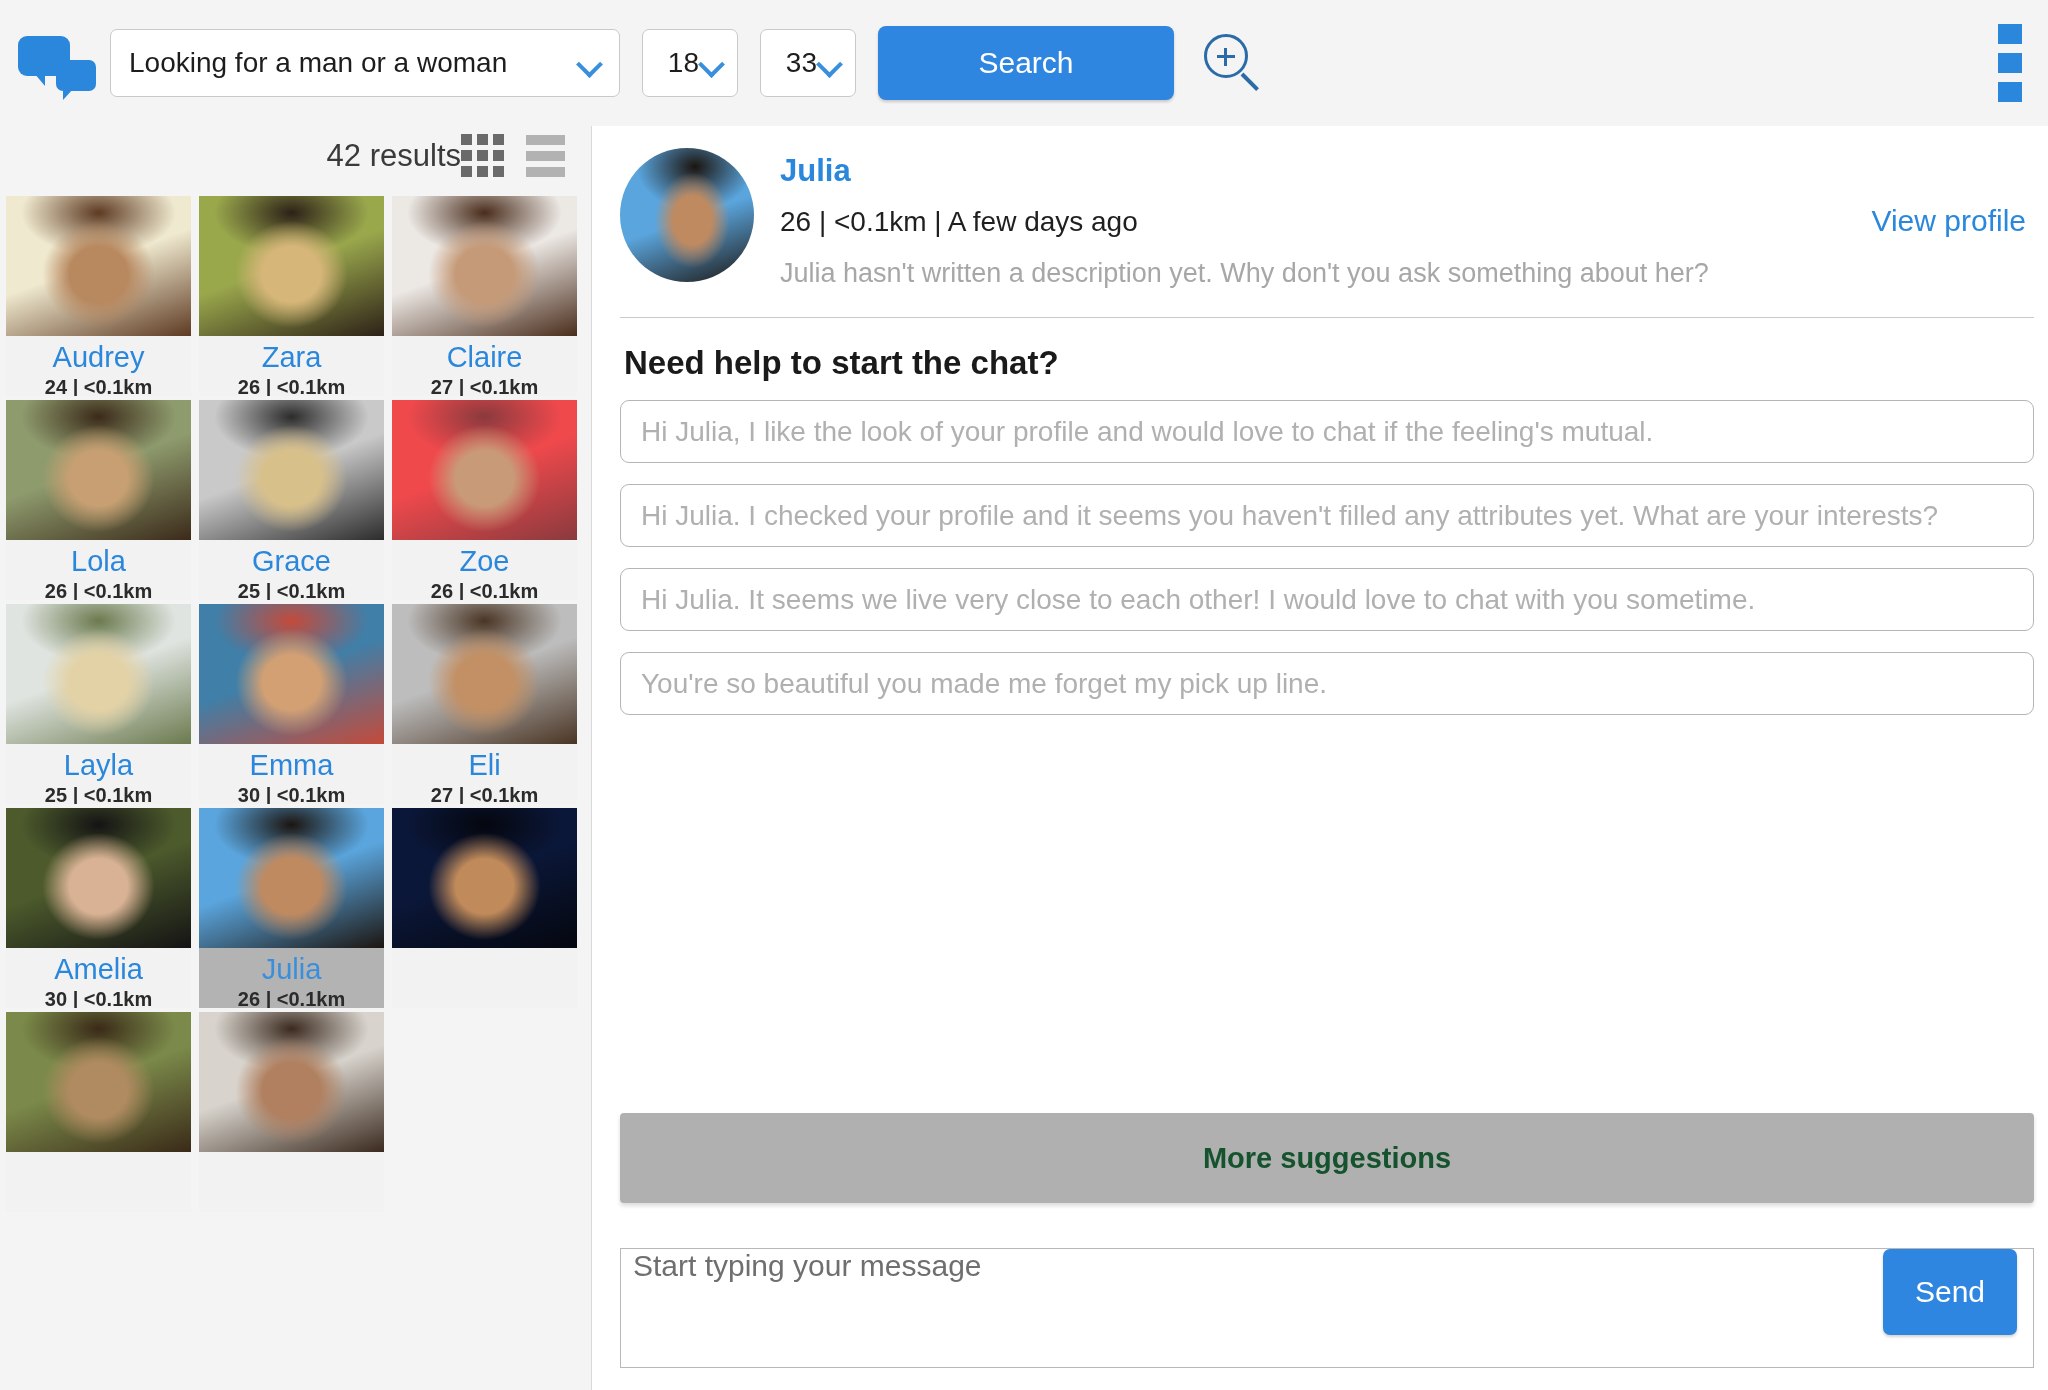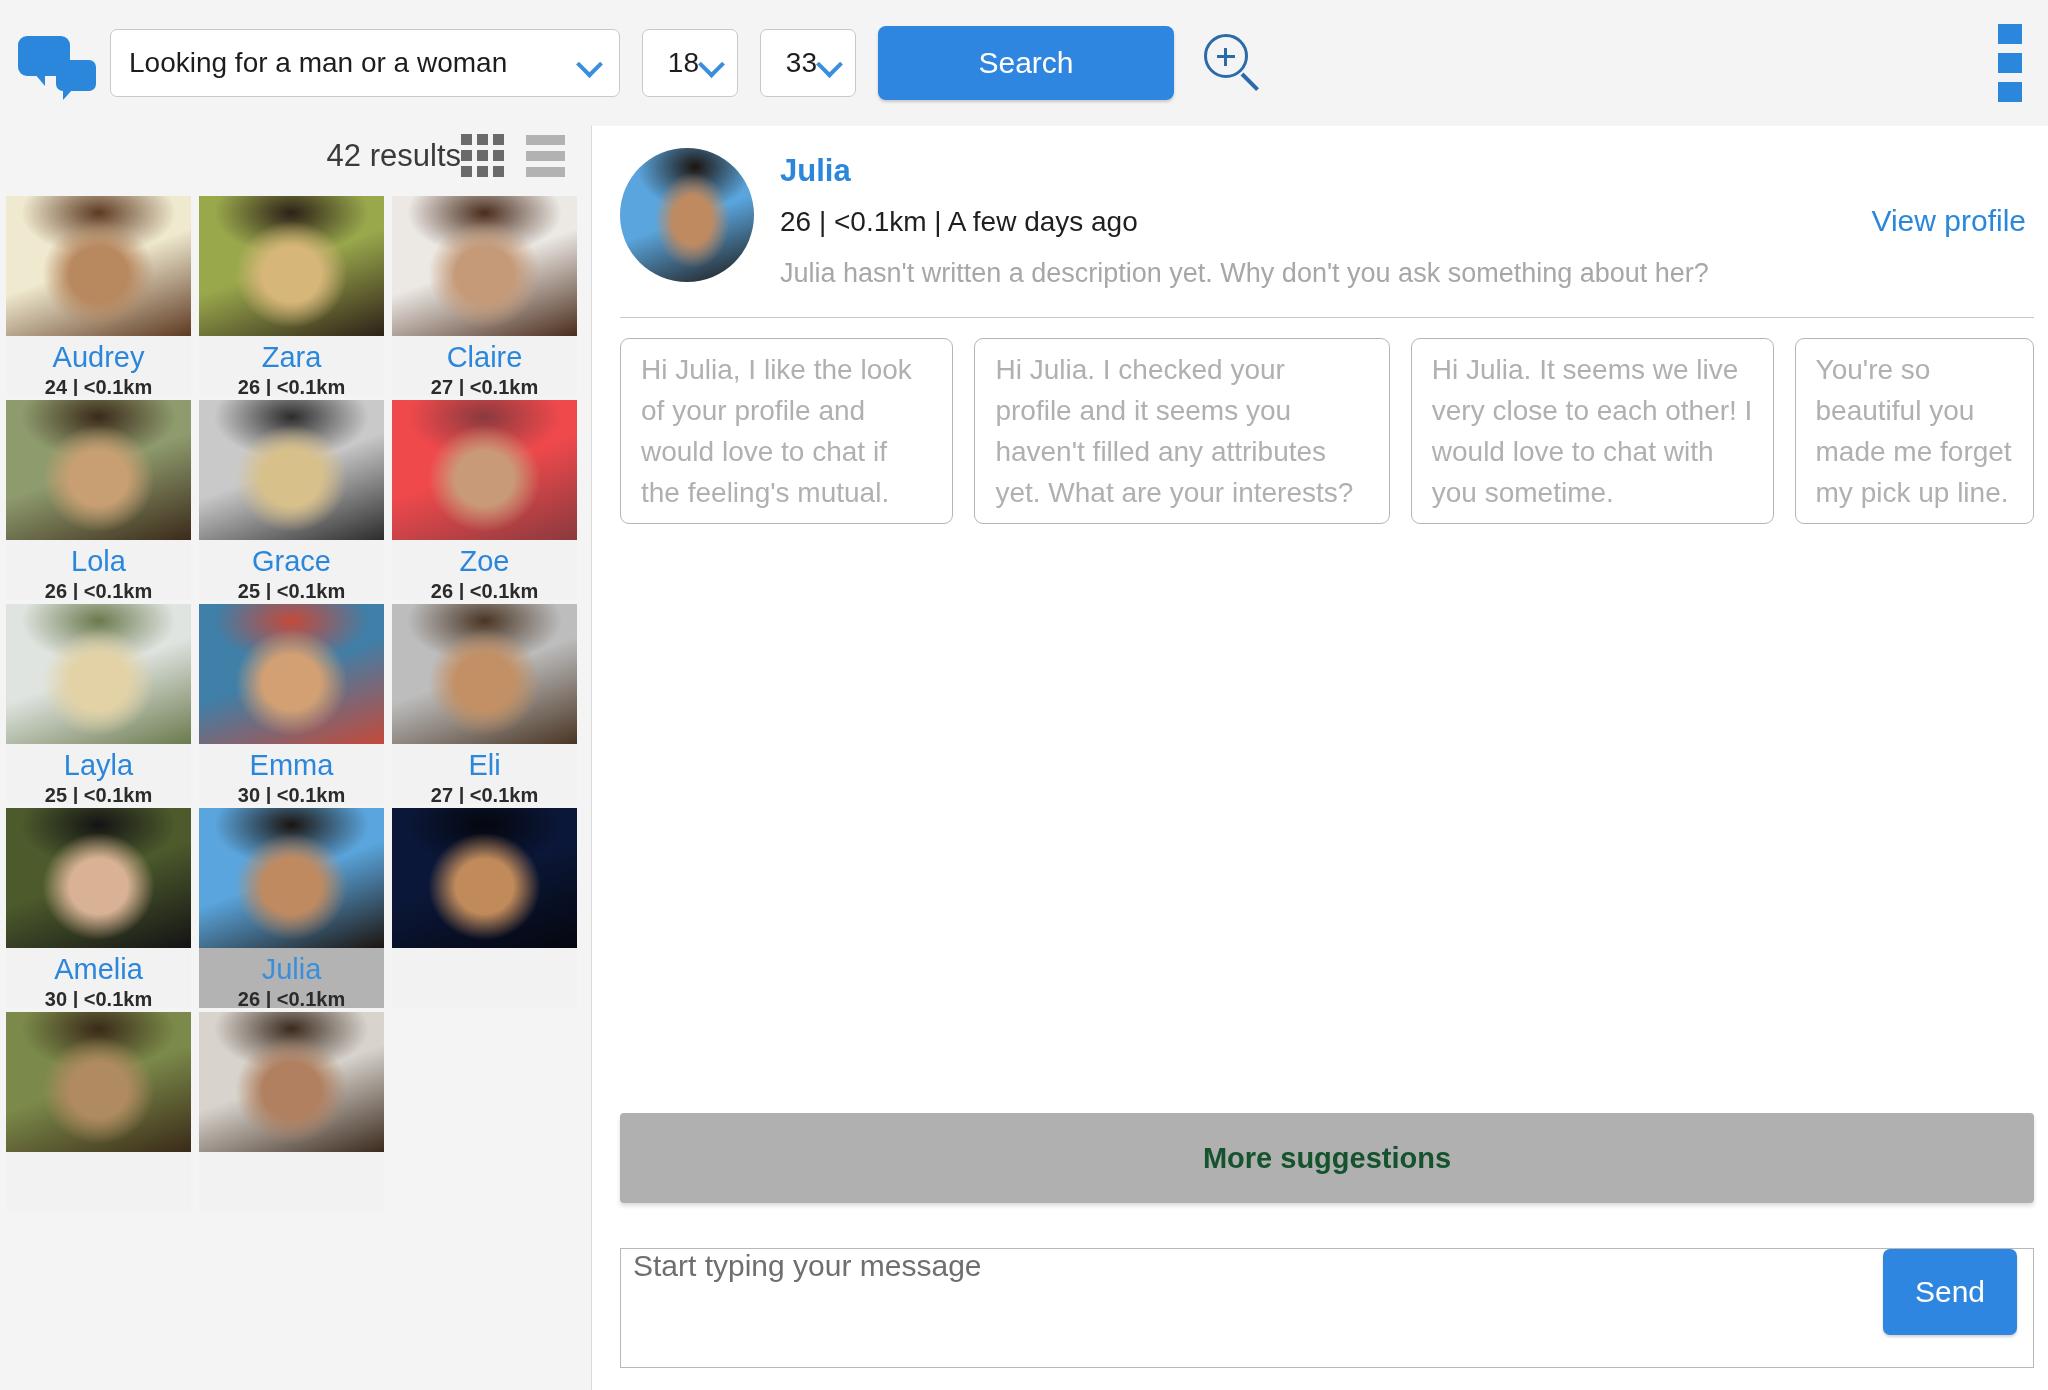--- a/index.html
+++ b/index.html
@@ -129,21 +129,21 @@
   .profile-info { flex: 1; min-width: 0; padding-top: 4px; }
   .profile-name { color: #2a87db; font-size: 31px; font-weight: bold; line-height: 38px; cursor: pointer; }
   .profile-row { display: flex; align-items: baseline; justify-content: space-between; margin-top: 14px; }
   .profile-meta { font-size: 28px; color: #1f1f1f; }
   .view-profile { font-size: 30px; color: #2a87db; cursor: pointer; white-space: nowrap; padding-right: 8px; }
   .profile-desc { font-size: 27px; color: #a7a7a7; margin-top: 20px; }
   .divider { height: 1px; background: #c9c9c9; margin: 28px 0 0 0; }
 
   .helper-title { font-size: 33px; color: #1a1a1a; font-weight: bold; margin: 26px 0 18px 4px; }
 
-  .suggestions { display: flex; flex-direction: row; gap: 21px; margin-top: 20px; }
+  .suggestions { display: flex; flex-direction: column; gap: 21px; }
   .sugg {
     border: 1px solid #b5b5b5; border-radius: 9px;
     min-height: 62px; display: flex; align-items: center;
     padding: 10px 20px; font-size: 28px; color: #b0b0b0;
     line-height: 41px; cursor: pointer; background: #fff;
   }
 
   .spacer { flex: 1; min-height: 10px; }
 
   .more-btn {
@@ -317,20 +317,21 @@
           <div class="profile-row">
             <div class="profile-meta">26 | &lt;0.1km | A few days ago</div>
             <div class="view-profile">View profile</div>
           </div>
           <div class="profile-desc">Julia hasn't written a description yet. Why don't you ask something about her?</div>
         </div>
       </div>
 
       <div class="divider"></div>
 
+      <div class="helper-title">Need help to start the chat?</div>
 
       <div class="suggestions" id="suggestions">
           <div class="sugg">Hi Julia, I like the look of your profile and would love to chat if the feeling's mutual.</div>
           <div class="sugg">Hi Julia. I checked your profile and it seems you haven't filled any attributes yet. What are your interests?</div>
           <div class="sugg">Hi Julia. It seems we live very close to each other! I would love to chat with you sometime.</div>
           <div class="sugg">You're so beautiful you made me forget my pick up line.</div>
         </div>
 
       <div class="spacer"></div>
 

